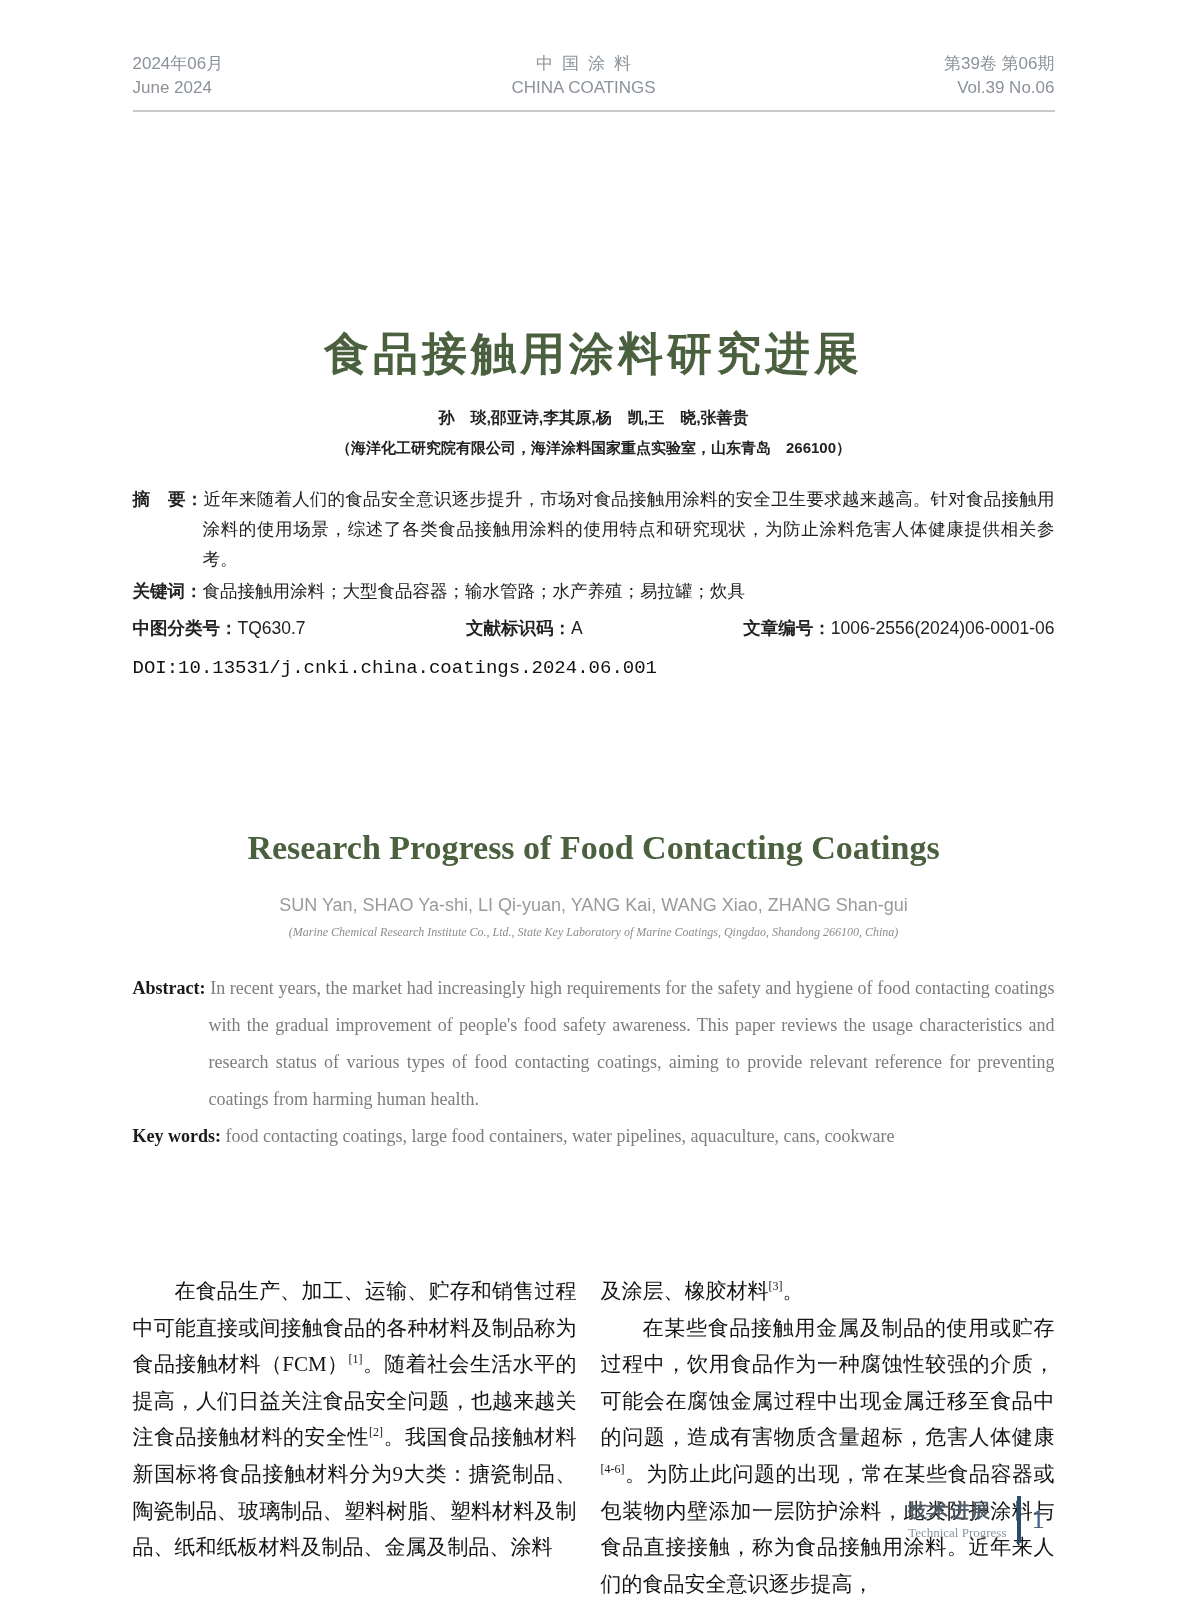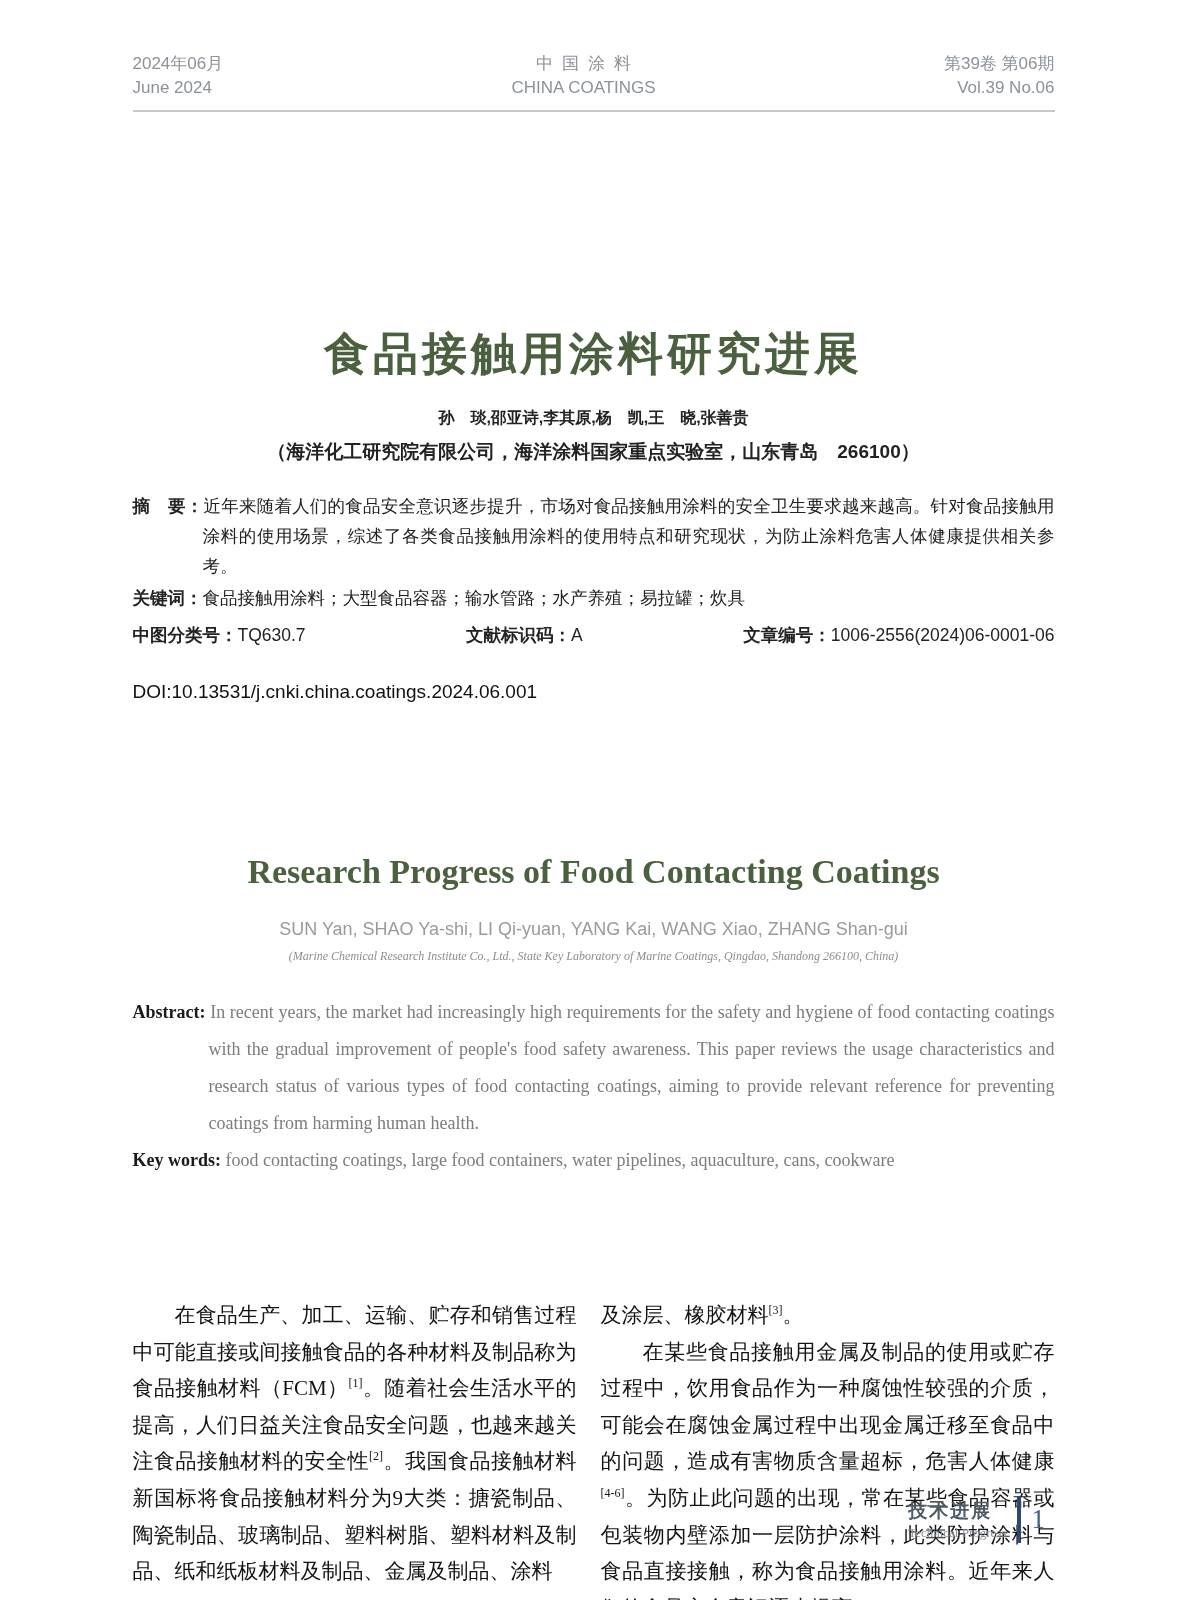--- a/index.html
+++ b/index.html
@@ -45,40 +45,40 @@
   .cn-authors {
     margin-top: 24px;
     text-align: center;
     font-size: 16px;
     font-weight: bold;
     color: #222;
   }
   .cn-affil {
     margin-top: 10px;
     text-align: center;
-    font-size: 19px;
+    font-size: 15px;
     font-weight: bold;
     color: #222;
   }
 
   
   .cn-abstract { margin-top: 26px; font-size: 17.5px; line-height: 30px; color: #222; }
   .hang-cn { padding-left: 70px; text-indent: -70px; text-align: justify; }
   .cn-abstract .lbl { font-weight: bold; }
   .cn-keywords { margin-top: 2px; }
   .cn-meta {
     margin-top: 7px;
     display: flex;
     justify-content: space-between;
     font-size: 17.5px;
   }
   .cn-meta .lbl { font-weight: bold; }
   .doi-line {
-    margin-top: 27px;
-    font-family: Liberation Sans, sans-serif;
+    margin-top: 10px;
+    font-family: Liberation Mono, monospace;
     font-size: 19px;
     color: #111;
   }
 
   
   .en-title {
     margin-top: 146px;
     text-align: center;
     font-family: "Liberation Serif", serif;
     font-size: 34px;

